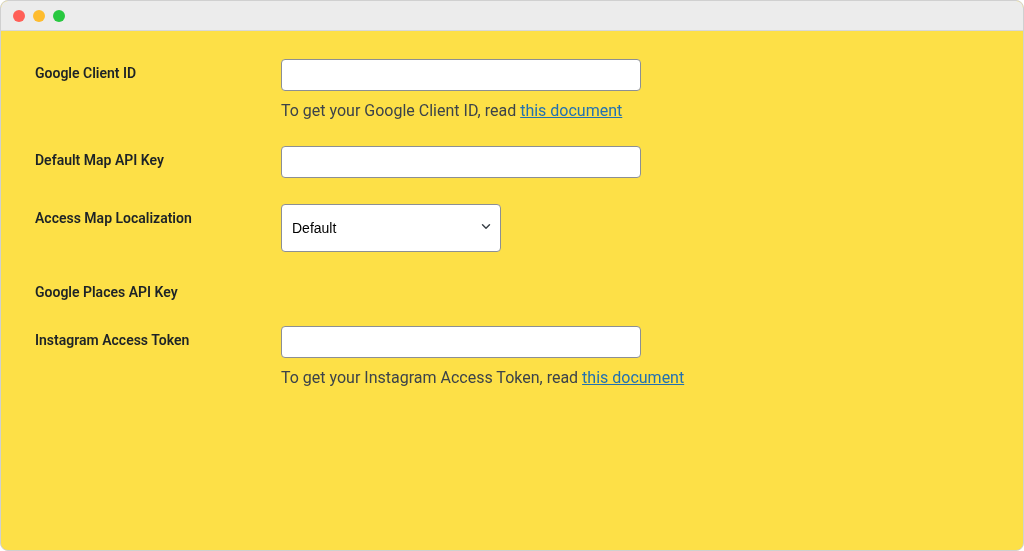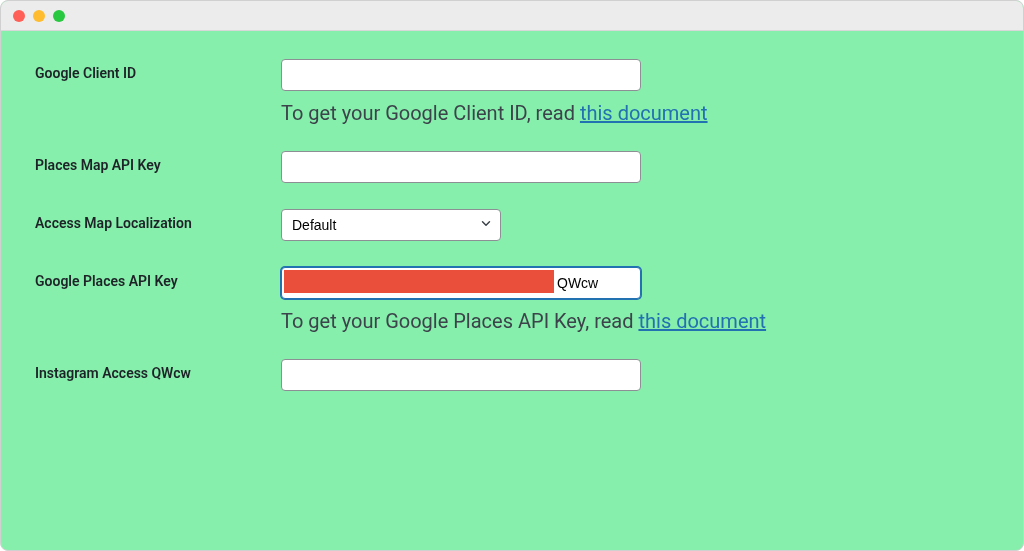--- a/index.html
+++ b/index.html
@@ -8,21 +8,21 @@
       font-size: 14px;
       color: #1d2327;
       background: #fff;
     }
     .window {
       width: 1024px;
       height: 551px;
       border: 1px solid #d0d0d0;
       border-radius: 8px;
       overflow: hidden;
-      background: #86efac;
+      background: #fde047;
     }
     .titlebar {
       height: 30px;
       background: #ececec;
       border-bottom: 1px solid #d8d8d8;
       display: flex;
       align-items: center;
       padding-left: 12px;
       gap: 8px;
     }
@@ -63,41 +63,41 @@
       border: 1.5px solid #2271b1;
       box-shadow: 0 0 0 1px #2271b1;
       outline: none;
     }
     .select-wrap {
       position: relative;
       width: 220px;
     }
     .select-input {
       width: 100%;
-      height: 32px;
+      height: 48px;
       border: 1px solid #8c8f94;
       border-radius: 4px;
       padding: 4px 28px 4px 10px;
       font-size: 14px;
       background: #fff;
       appearance: none;
       -webkit-appearance: none;
       cursor: pointer;
     }
     .chevron {
       position: absolute;
       right: 8px;
       top: 50%;
       transform: translateY(-50%);
       pointer-events: none;
       color: #3c434a;
     }
     .help-text {
       margin-top: 10px;
-      font-size: 20px;
+      font-size: 16px;
       color: #3c434a;
     }
     .help-text a {
       color: #2271b1;
       text-decoration: underline;
     }
     .redaction {
       position: absolute;
       left: 3px;
       top: 3px;
@@ -125,21 +125,21 @@
       <div class="form-label">Google Client ID</div>
       <div class="form-field">
         <input type="text" class="text-input" value="" style="">
         <div class="help-text">
           <span>To get your Google Client ID, read </span><a href="#">this document</a>
         </div>
       </div>
     </div>
 
     <div class="form-row">
-      <div class="form-label">Places Map API Key</div>
+      <div class="form-label">Default Map API Key</div>
       <div class="form-field">
         <input type="text" class="text-input" value="" style="">
       </div>
     </div>
 
     <div class="form-row">
       <div class="form-label">Access Map Localization</div>
       <div class="form-field">
         <div class="select-wrap">
           <select class="select-input">
@@ -149,33 +149,27 @@
             <svg width="14" height="14" viewBox="0 0 24 24" fill="none" stroke="currentColor" stroke-width="2.5" stroke-linecap="round" stroke-linejoin="round">
                 <polyline points="6 9 12 15 18 9"></polyline>
               </svg>
           </span>
         </div>
       </div>
     </div>
 
     <div class="form-row">
       <div class="form-label">Google Places API Key</div>
-      <div class="form-field">
-        <div class="input-wrap">
-          <input type="text" class="text-input focused places-input" value="QWcw" style="">
-          <div class="redaction"></div>
-        </div>
-        <div class="help-text">
-          <span>To get your Google Places API Key, read </span><a href="#">this document</a>
-        </div>
-      </div>
     </div>
 
 
     <div class="form-row">
-      <div class="form-label">Instagram Access QWcw</div>
+      <div class="form-label">Instagram Access Token</div>
       <div class="form-field">
         <input type="text" class="text-input" value="" style="">
+        <div class="help-text">
+          <span>To get your Instagram Access Token, read </span><a href="#">this document</a>
+        </div>
       </div>
     </div>
 
   </div>
 </div>
 
 </body></html>

